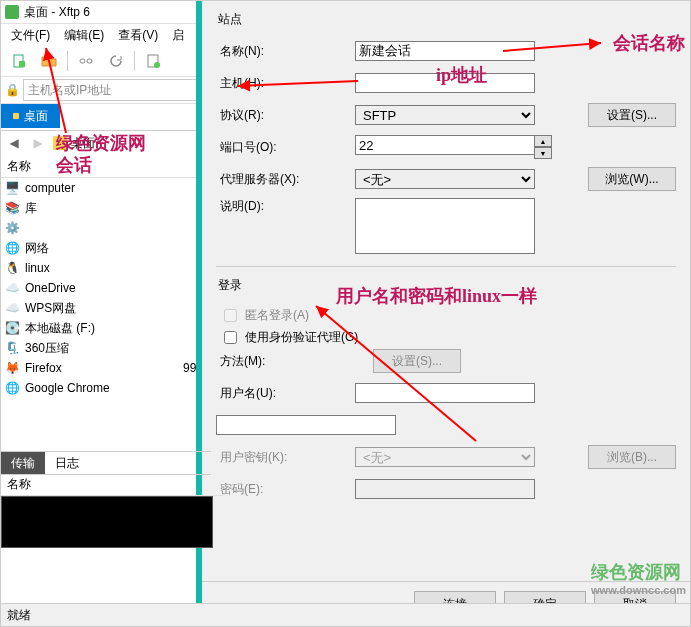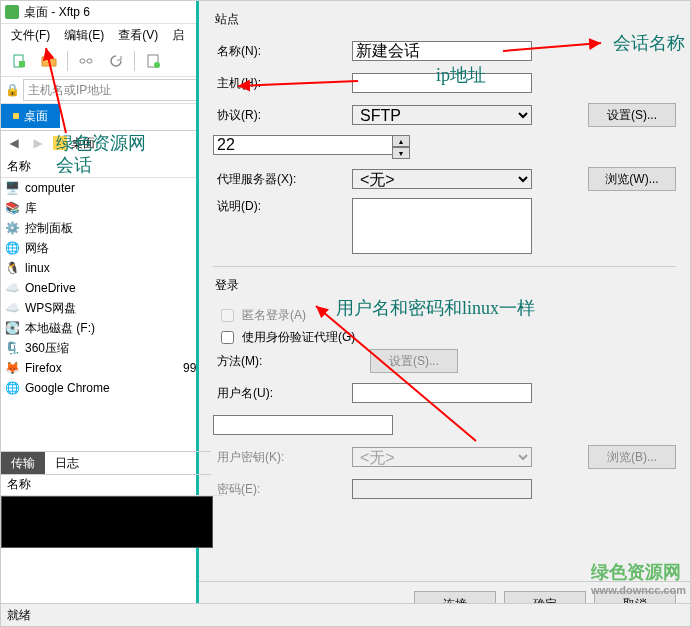--- a/index.html
+++ b/index.html
@@ -25,48 +25,48 @@
 .body{display:flex;height:380px}
 .left{width:210px;border-right:1px solid #ccc;display:flex;flex-direction:column}
 .col-head{height:22px;border-bottom:1px solid #e0e0e0;display:flex;align-items:center}
 .col-head span{padding:0 6px;border-right:1px solid #e0e0e0;height:100%;display:flex;align-items:center}
 .col-head .c1{flex:1}
 .tree{flex:1;overflow:hidden}
 .titem{display:flex;align-items:center;height:20px;padding:0 4px;gap:4px}
 .titem .ic{width:16px;height:16px;flex-shrink:0;display:flex;align-items:center;justify-content:center}
 .titem .lbl{flex:1;white-space:nowrap;overflow:hidden}
 .titem .sz{width:30px;text-align:right;padding-right:4px}
-.dialog{position:absolute;left:195px;top:0;right:0;bottom:0;background:#f0f0f0;border-left:3px solid #14b8a6}
+.dialog{position:absolute;left:195px;top:0;right:0;bottom:0;background:#f0f0f0;border-left:6px solid #14b8a6}
 .dlg-body{padding:10px 14px 0 14px}
 .group{margin-bottom:8px}
 .group-title{font-size:12px;margin:0 0 10px 2px}
 .row{display:flex;align-items:center;height:26px;margin-bottom:6px}
 .row label{width:135px;padding-left:4px}
 .row .field{flex:1}
-.row input[type=text],.row select,.row textarea{width:180px;height:20px;border:1px solid #7a7a7a;padding:0 3px;font-family:inherit;font-size:16px;box-sizing:border-box}
+.row input[type=text],.row select,.row textarea{width:180px;height:20px;border:1px solid #7a7a7a;padding:0 3px;font-family:inherit;font-size:13px;box-sizing:border-box}
 .row textarea{height:56px;resize:none}
 .row .btn{width:88px;height:24px;margin-left:18px;background:#e1e1e1;border:1px solid #adadad;cursor:default;font-family:inherit;font-size:12px}
 .row .btn:disabled{color:#888}
 .numrow input{width:48px}
 .spin{display:inline-flex;flex-direction:column;vertical-align:top;margin-left:-1px}
 .spin div{width:16px;height:10px;border:1px solid #7a7a7a;background:#e1e1e1;font-size:7px;display:flex;align-items:center;justify-content:center;line-height:1}
 .chk{display:flex;align-items:center;gap:5px;padding-left:4px;height:22px}
 .chk input{width:13px;height:13px}
 .chk.dis{color:#888}
 .hr{height:1px;background:#ccc;margin:4px 0 10px 0}
 .dis label{color:#888}
 .dlg-foot{position:absolute;bottom:0;left:0;right:0;height:44px;background:#f0f0f0;border-top:1px solid #ccc;display:flex;align-items:center;justify-content:flex-end;gap:8px;padding:0 14px}
 .dlg-foot button{width:82px;height:26px;background:#e1e1e1;border:1px solid #adadad;font-family:inherit;font-size:12px;cursor:default}
 .bottom-tabs{position:absolute;left:0;top:450px;width:210px;height:22px;display:flex;border-top:1px solid #ccc;border-bottom:1px solid #ccc}
 .bottom-tabs .bt{padding:3px 10px;background:#fff}
 .bottom-tabs .bt.active{background:#505050;color:#fff}
 .bot-hdr{position:absolute;left:0;top:472px;width:210px;height:22px;border-bottom:1px solid #e0e0e0;display:flex;align-items:center;padding:0 6px}
 .black{position:absolute;left:0;top:495px;width:210px;height:50px;background:#000;border:1px solid #555}
 .status{position:absolute;left:0;bottom:0;right:0;height:22px;border-top:1px solid #ccc;display:flex;align-items:center;padding:0 6px;background:#f0f0f0}
-.annot{position:absolute;color:#0f766e;font-size:18px;font-weight:normal;pointer-events:none;font-family:"SimSun","Microsoft YaHei"}
+.annot{position:absolute;color:#be185d;font-size:18px;font-weight:bold;pointer-events:none;font-family:"SimSun","Microsoft YaHei"}
 .watermark{position:absolute;right:4px;bottom:30px;font-size:18px;font-weight:bold;color:#66bb6a;pointer-events:none}
 .watermark .sub{font-size:11px;color:#999;display:block;text-align:left}
 svg.arrow-svg{position:absolute;pointer-events:none}
 </style>
 </head>
 <body>
 
 <div class="app">
   <div class="titlebar">
     <div class="ico"></div>
@@ -148,21 +148,20 @@
             <span class="lbl">computer</span>
             <span class="sz"></span>
           </div>
           <div class="titem">
             <span class="ic">📚</span>
             <span class="lbl">库</span>
             <span class="sz"></span>
           </div>
           <div class="titem">
             <span class="ic">⚙️</span>
-            <span class="lbl">控制面板</span>
             <span class="sz"></span>
           </div>
           <div class="titem">
             <span class="ic">🌐</span>
             <span class="lbl">网络</span>
             <span class="sz"></span>
           </div>
           <div class="titem">
             <span class="ic">🐧</span>
             <span class="lbl">linux</span>
@@ -213,20 +212,21 @@
         <div class="row">
             <label>主机(H):</label>
             <div class="field"><input type="text" value="" style=""></div>
           </div>
         <div class="row">
             <label>协议(R):</label>
             <div class="field"><select><option>SFTP</option></select></div>
             <button class="btn">设置(S)...</button>
           </div>
         <div class="row numrow">
+            <label>端口号(O):</label>
             <div class="field"><input type="text" value="22" style=""><span class="spin">
                 <div>▲</div>
                 <div>▼</div>
               </span></div>
           </div>
         <div class="row">
             <label>代理服务器(X):</label>
             <div class="field"><select><option>&lt;无&gt;</option></select></div>
             <button class="btn">浏览(W)...</button>
           </div>
@@ -283,21 +283,21 @@
   <div class="black"></div>
 
   <div class="status">
       <span>就绪</span>
     </div>
 
   <div class="annot" style="right:5px;top:30px">会话名称</div>
   <div class="annot" style="left:435px;top:62px">ip地址</div>
   <div class="annot" style="left:55px;top:132px;white-space:pre;line-height:1.2">绿色资源网
 会话</div>
-  <div class="annot" style="left:335px;top:295px">用户名和密码和linux一样</div>
+  <div class="annot" style="left:335px;top:283px">用户名和密码和linux一样</div>
 
   <svg class="arrow-svg" style="left:40px;top:42px" width="30" height="95">
       <defs>
         <marker id="ah1" markerWidth="8" markerHeight="8" refX="6" refY="3" orient="auto">
           <path d="M0 0L6 3L0 6z" fill="#f00"></path>
         </marker>
       </defs>
       <line x1="25" y1="90" x2="5" y2="5" stroke="#f00" stroke-width="2" marker-end="url(#ah1)"></line>
     </svg>
   <svg class="arrow-svg" style="left:232px;top:70px" width="130" height="22">

